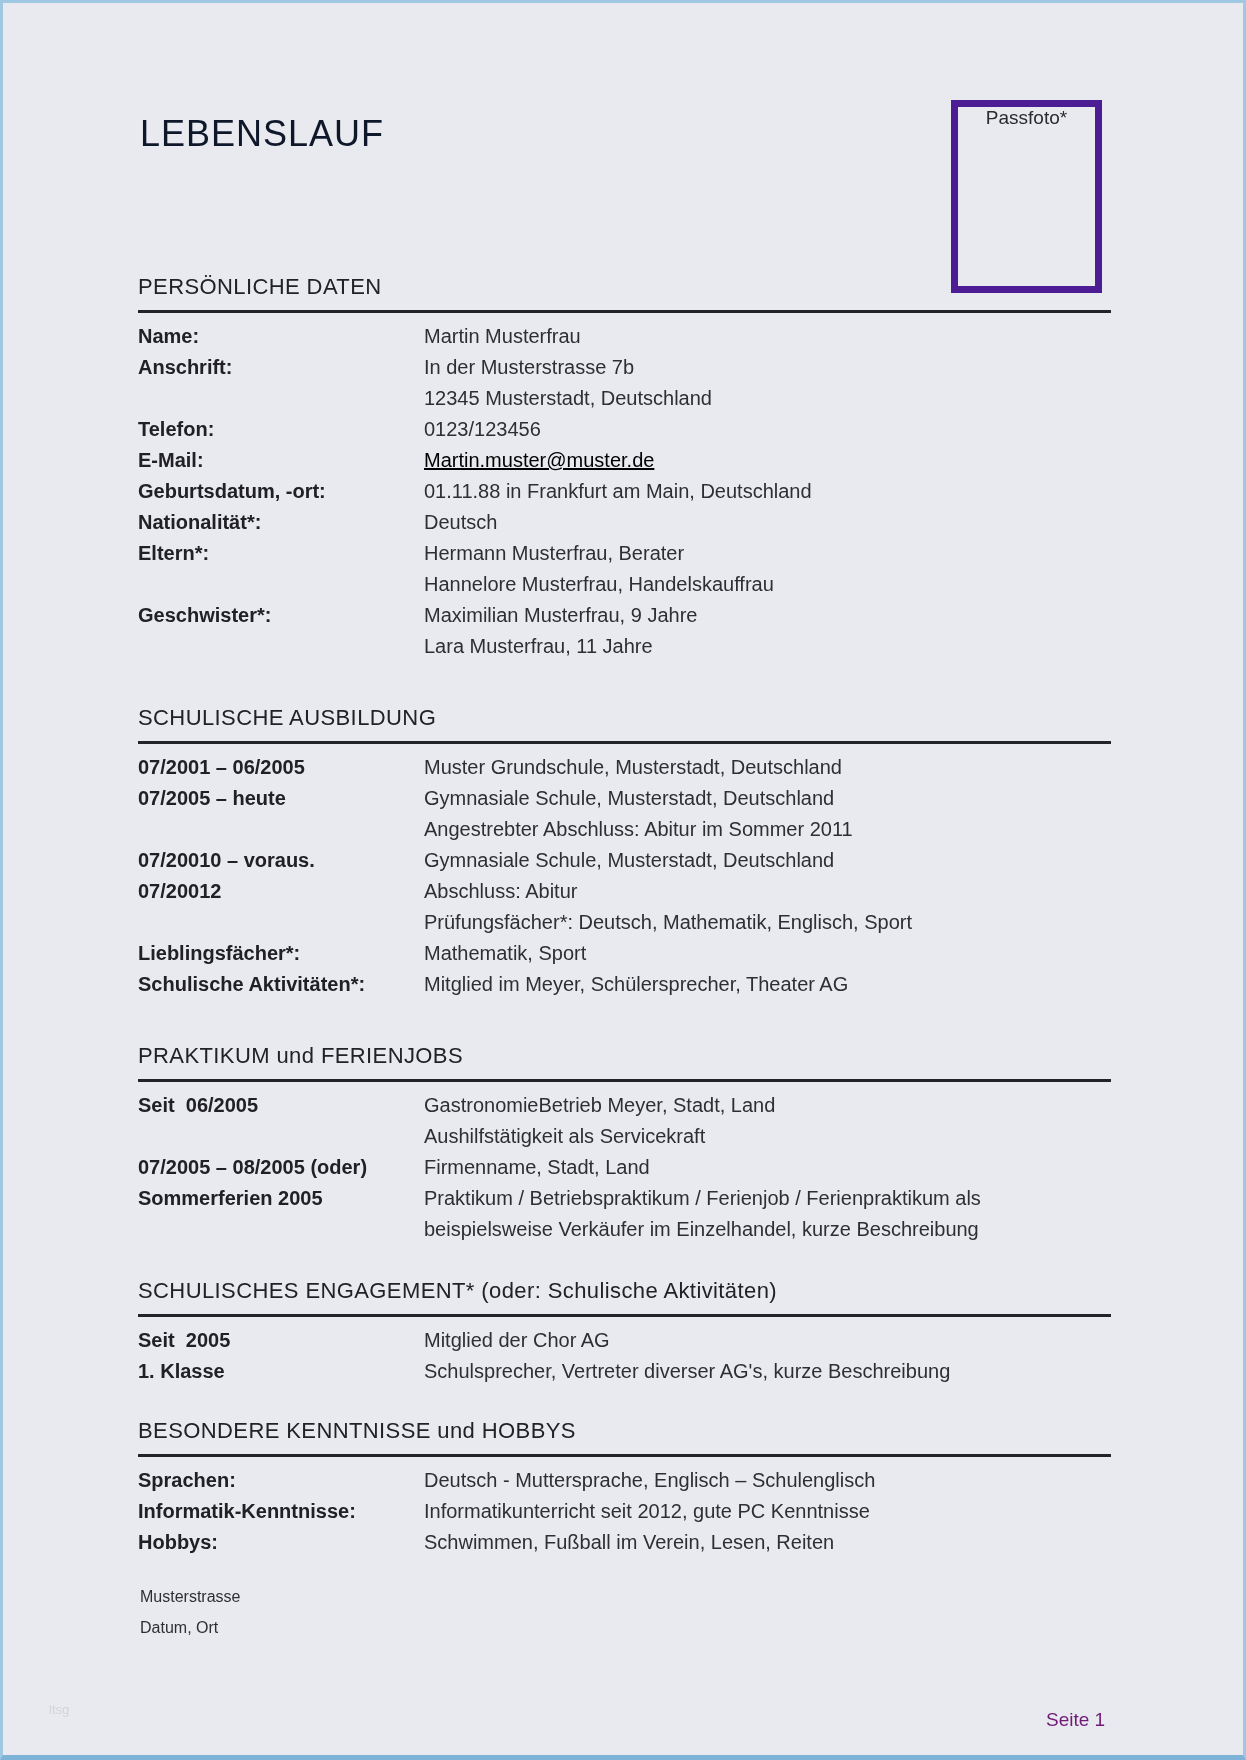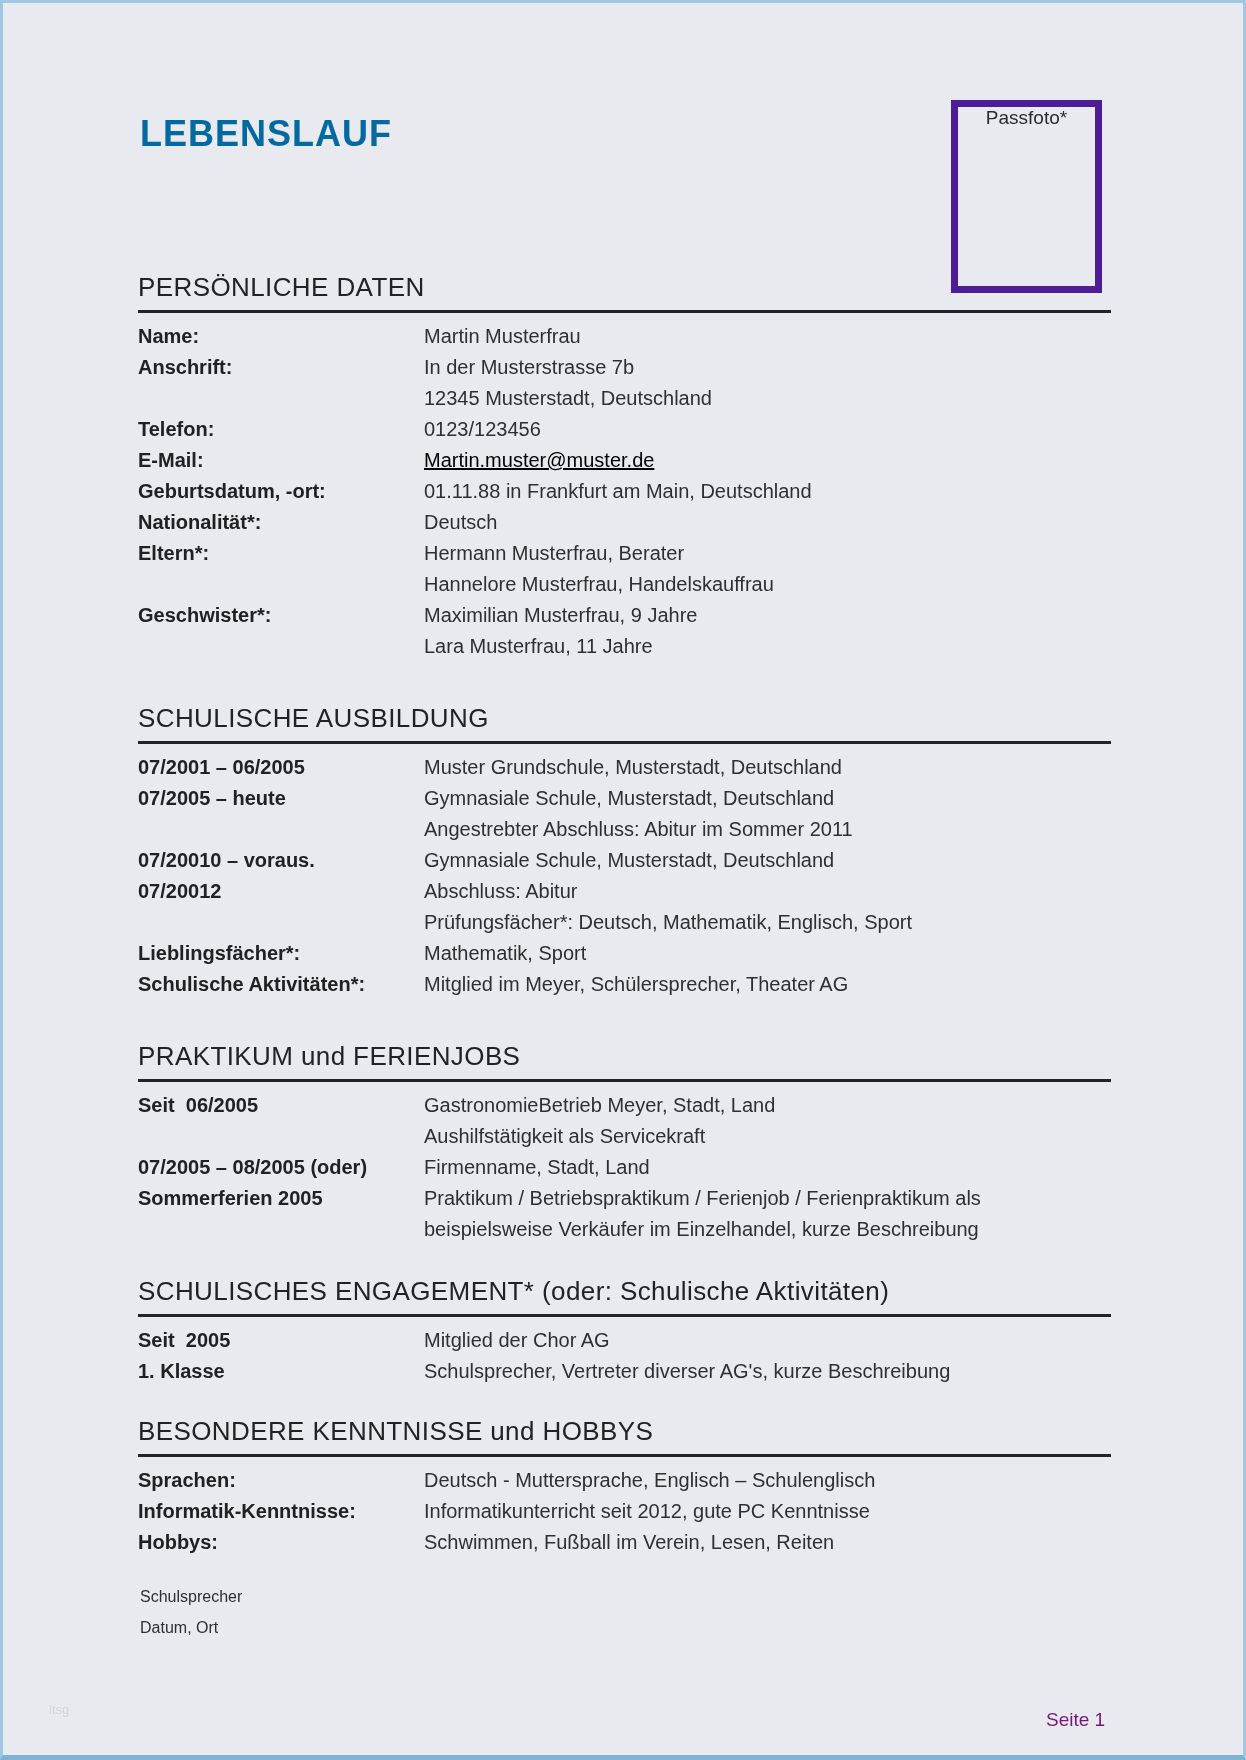--- a/index.html
+++ b/index.html
@@ -4,34 +4,34 @@
 <style>
   html,body{margin:0;padding:0;background:#dfe1e6;}
   .frame{
     position:relative;width:1246px;height:1760px;box-sizing:border-box;
     background:#e9eaef;
     border:3px solid #a0c8e2;border-bottom:5px solid #7cb3d6;
     font-family:"Liberation Sans",sans-serif;color:#2c2c31;overflow:hidden;
   }
   .title{
     position:absolute;left:137px;top:110px;margin:0;
-    font-size:36px;font-weight:700;letter-spacing:1px;color:#0369a1;
+    font-size:36px;font-weight:400;letter-spacing:1px;color:#0f172a;
   }
   .passfoto{
     position:absolute;left:948px;top:97px;width:151px;height:193px;
     box-sizing:border-box;border:7px solid #4c1d95;
     display:flex;align-items:flex-start;justify-content:center;
   }
   .passfoto span{font-size:19px;color:#2a2a2f;}
   .content{position:absolute;left:135px;top:270px;width:973px;}
   .section{margin-bottom:42px;}
   .section:nth-child(3){margin-bottom:32px;}
   .section:nth-child(4){margin-bottom:30px;}
   .section h2{
-    margin:0;font-size:26px;font-weight:400;letter-spacing:0.4px;color:#212126;
+    margin:0;font-size:22px;font-weight:400;letter-spacing:0.4px;color:#212126;
     line-height:28px;
   }
   .rule{height:3px;background:#232328;margin:9px 0 8px 0;}
   .row{display:grid;grid-template-columns:286px 1fr;line-height:31px;font-size:20px;}
   .label{font-weight:700;color:#202025;white-space:pre-wrap;}
   .value{color:#2e2e33;white-space:pre-wrap;}
   .email-link{color:#000000;text-decoration:underline;}
   .signature{position:absolute;left:137px;top:1578px;font-size:16px;line-height:31px;color:#2e2e33;}
   .footer{position:absolute;left:1043px;top:1706px;font-size:19px;color:#701a75;}
   .watermark{position:absolute;left:46px;top:1699px;font-size:13px;color:#d3d4d9;}
@@ -190,20 +190,20 @@
           </div>
           <div class="row">
             <div class="label">Hobbys:</div>
             <div class="value">Schwimmen, Fußball im Verein, Lesen, Reiten</div>
           </div>
         </div>
       </section>
     </main>
 
   <div class="signature">
-    <div>Schulsprecher</div>
+    <div>Musterstrasse</div>
     <div>Datum, Ort</div>
   </div>
 
   <div class="footer">Seite 1</div>
   <div class="watermark">ltsg</div>
 
 </div>
 
 </body></html>

